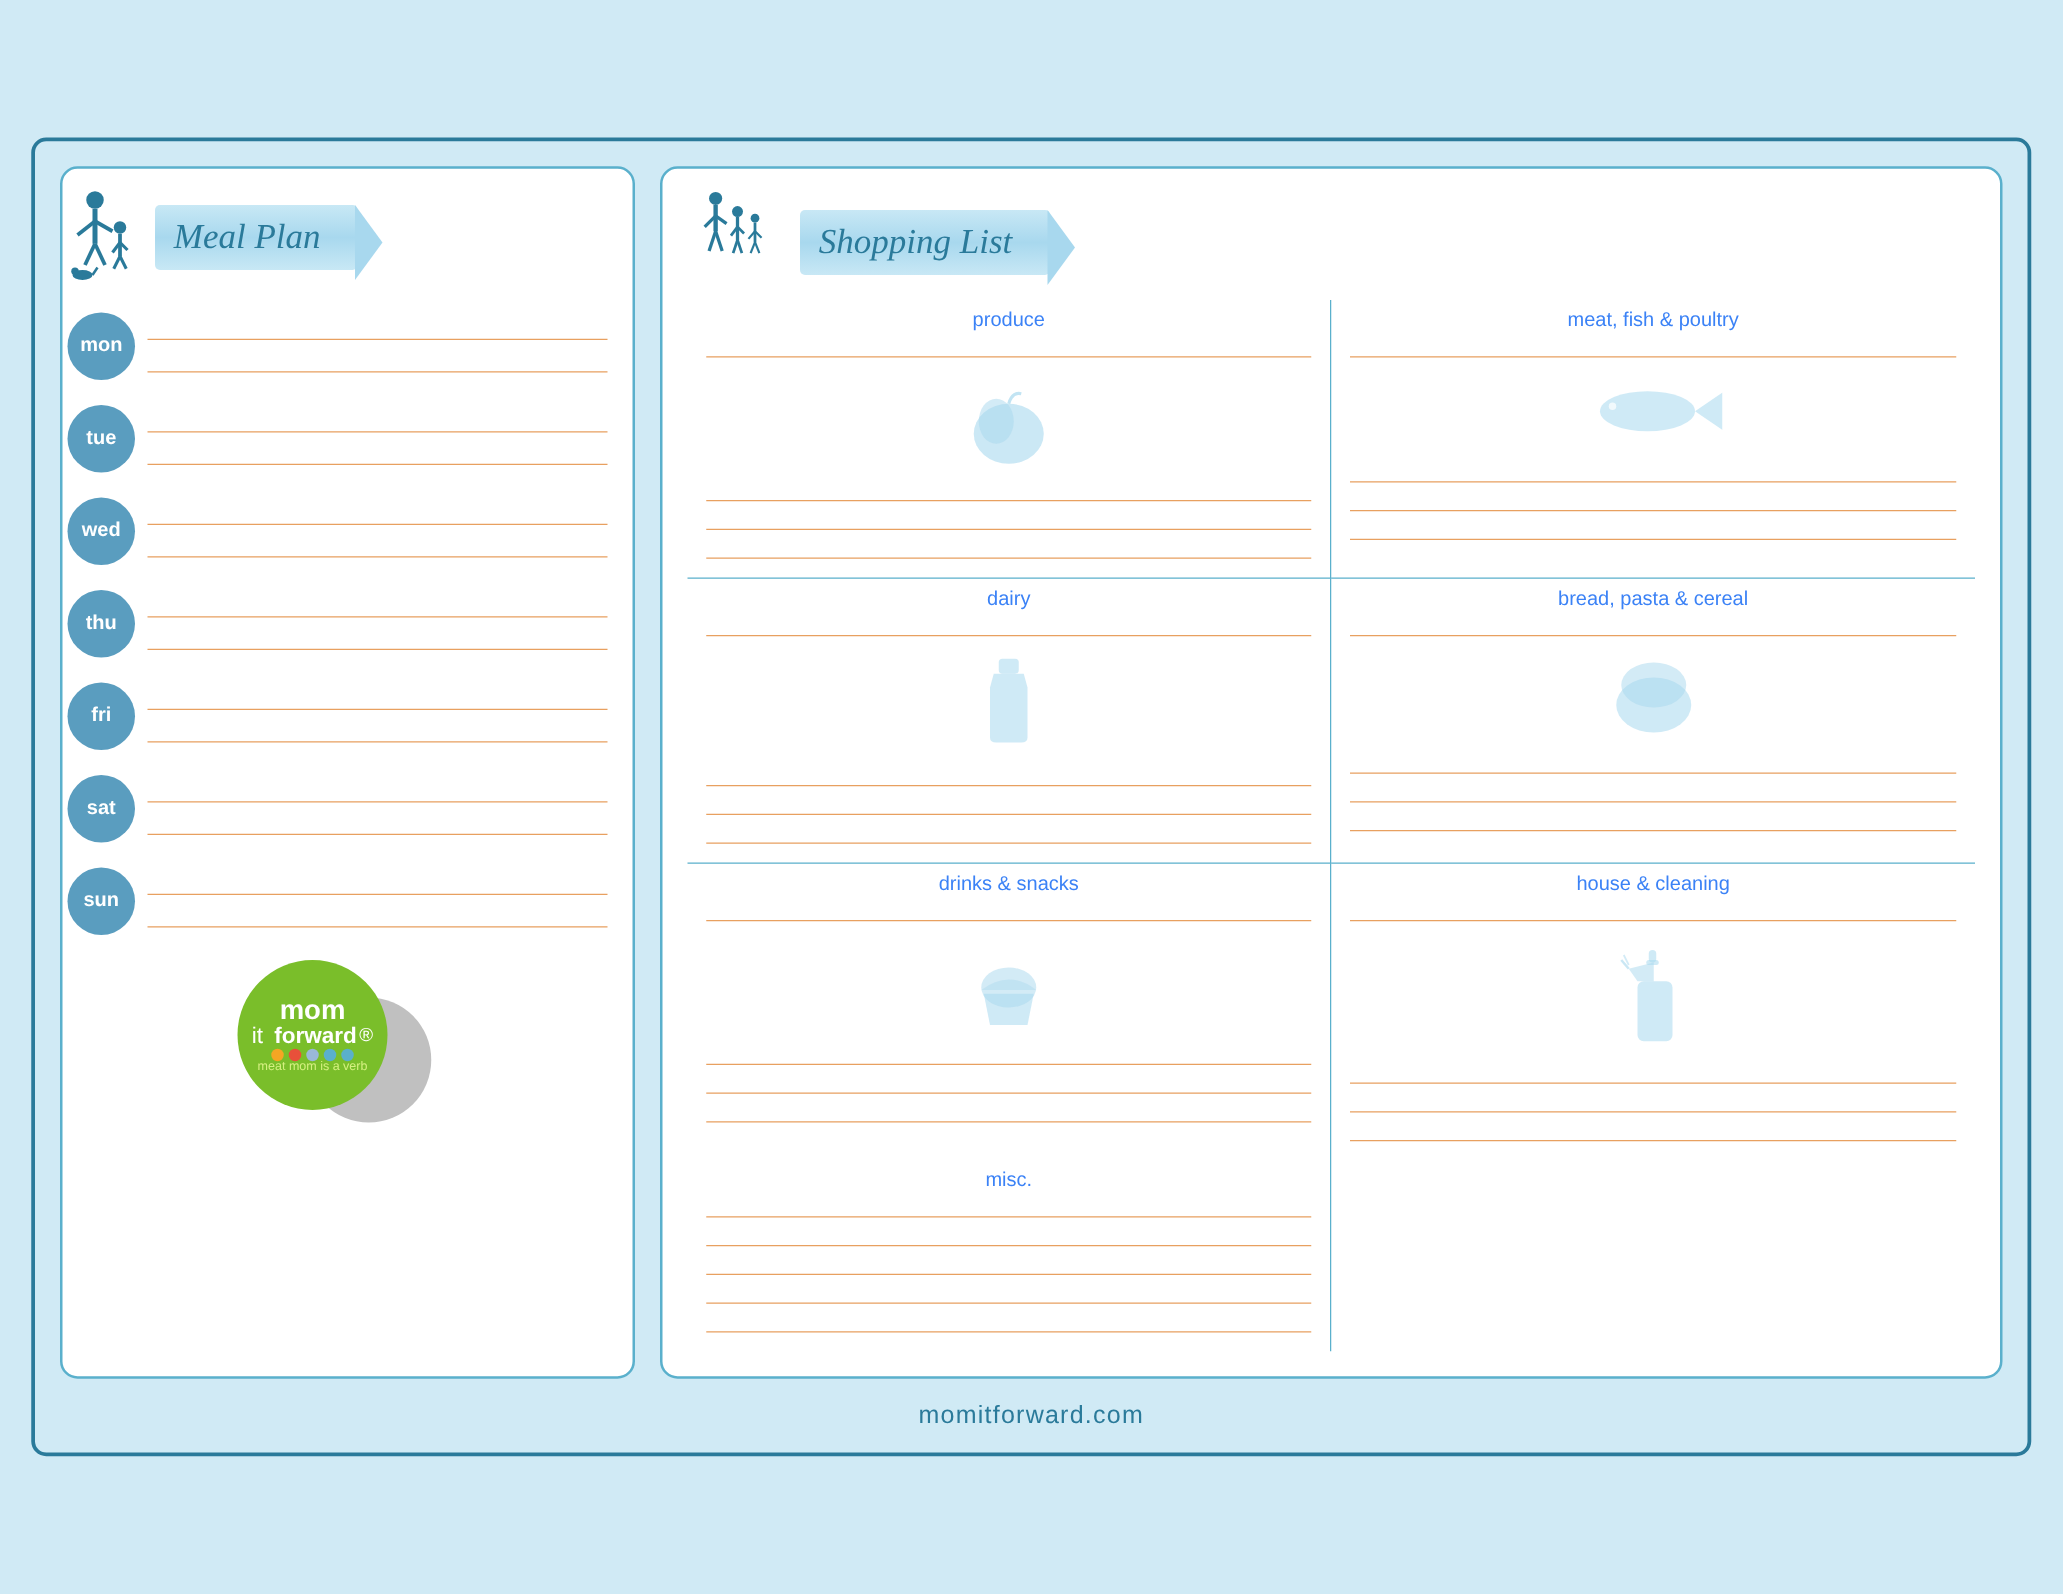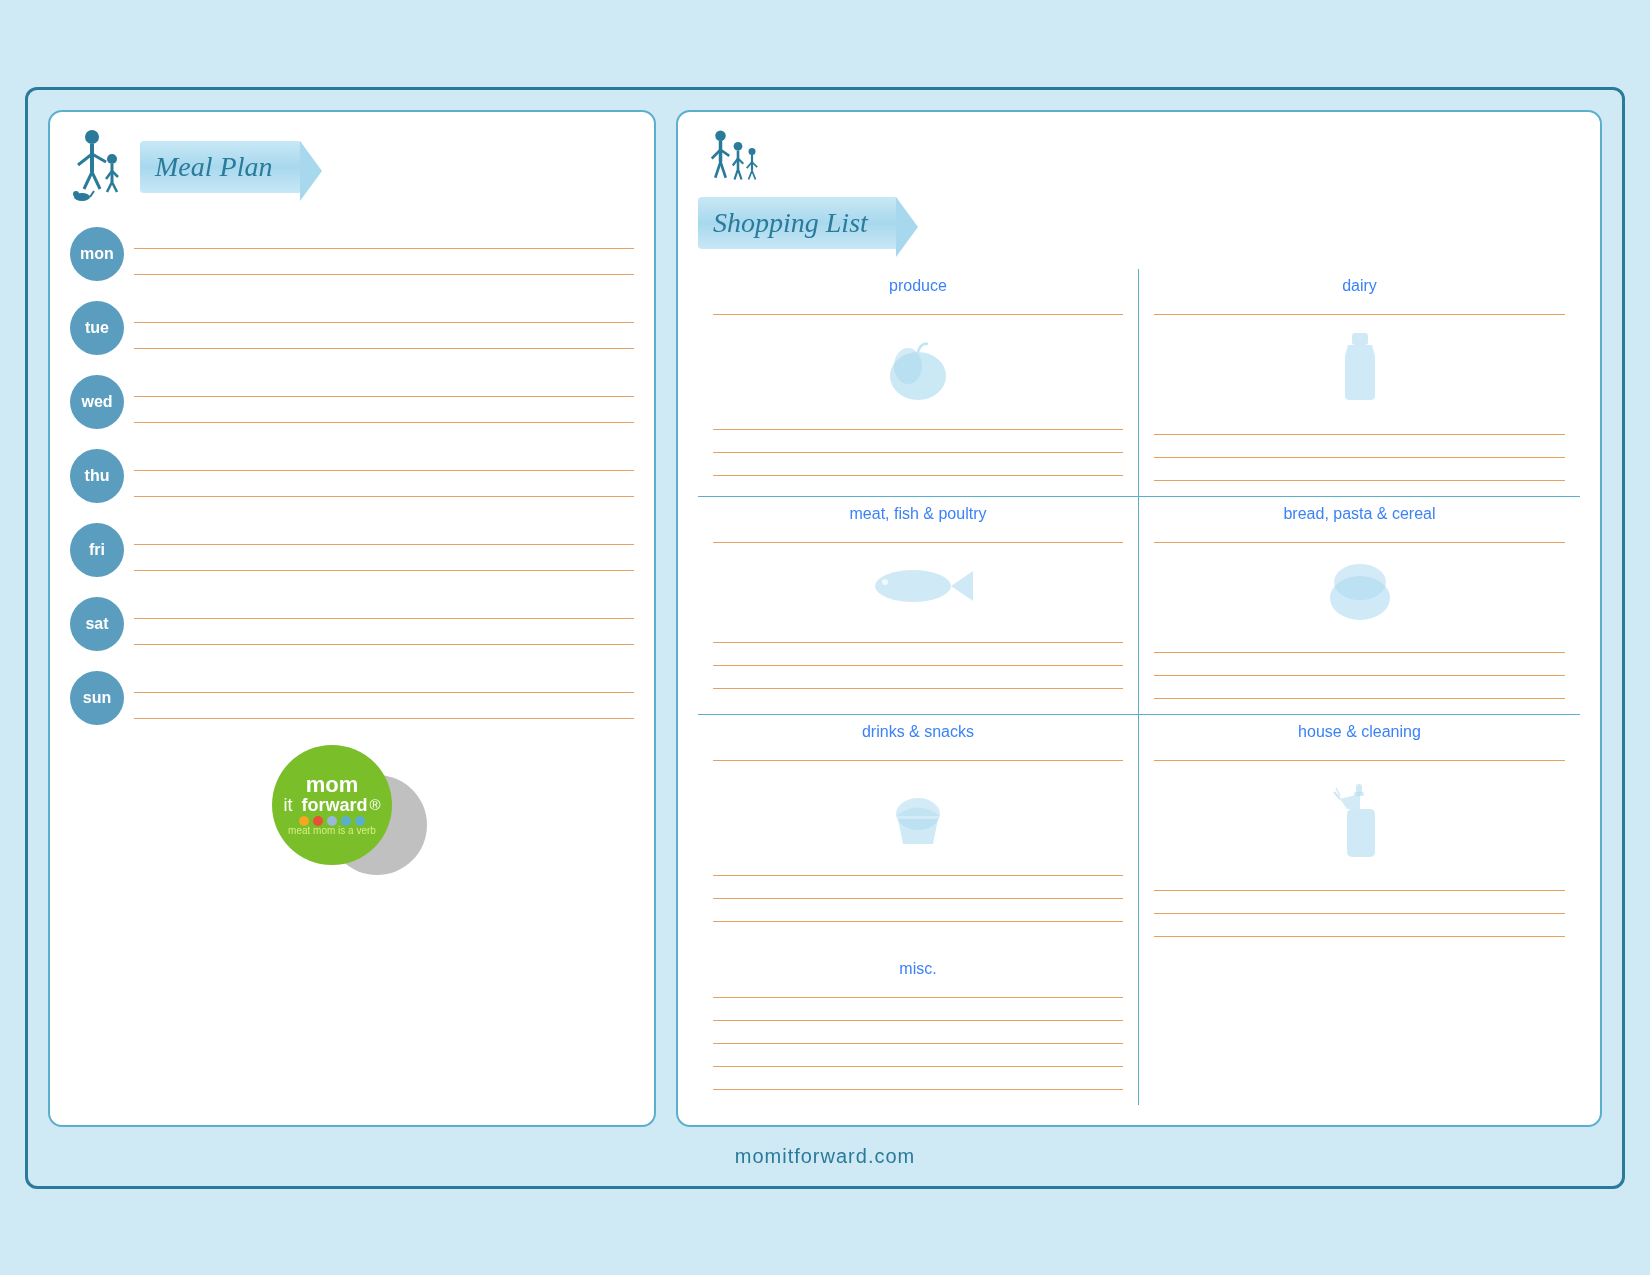--- a/index.html
+++ b/index.html
@@ -27,22 +27,22 @@
       display: flex;
       gap: 20px;
       margin-bottom: 10px;
     }
 
     
     .meal-plan-panel {
       background: white;
       border: 2px solid #5ab0cc;
       border-radius: 14px;
-      width: 608px;
-      padding: 15px 20px 20px 20px;
+      width: 460px;
+      padding: 15px 20px 20px 4px;
       flex-shrink: 0;
       position: relative;
     }
 
     .panel-header {
       display: flex;
       align-items: center;
       margin-bottom: 20px;
       position: relative;
     }
@@ -132,23 +132,22 @@
     .shopping-panel {
       background: white;
       border: 2px solid #5ab0cc;
       border-radius: 14px;
       flex: 1;
       padding: 15px 20px 20px 20px;
     }
 
     .shopping-header {
       display: flex;
-      align-items: flex-start;
+      align-items: flex-end;
       margin-bottom: 20px;
-      flex-direction: column;
     }
 
     .shopping-grid {
       display: grid;
       grid-template-columns: 1fr 1fr;
       gap: 0;
     }
 
     .shopping-category {
       padding: 8px 15px 15px 15px;
@@ -410,53 +409,53 @@
                 <path d="M40 24 C40 24 42 14 50 16" stroke="#a8d8ee" stroke-width="2.5" fill="none" opacity="0.7"></path>
               </svg>
             </div>
             <div class="cat-line"></div>
             <div class="cat-line"></div>
             <div class="cat-line"></div>
           </div>
         </div>
 
         <div class="shopping-category">
-          <div class="category-title">dairy</div>
-          <div class="category-lines">
-            <div class="cat-line"></div>
-            <div class="category-icon-area">
-              <svg width="60" height="80" viewBox="0 0 60 80">
-                <rect x="22" y="5" width="16" height="12" rx="3" fill="#a8d8ee" opacity="0.55"></rect>
-                <path d="M18 17 L15 28 L15 68 Q15 72 20 72 L40 72 Q45 72 45 68 L45 28 L42 17 Z" fill="#a8d8ee" opacity="0.55"></path>
-              </svg>
-            </div>
-            <div class="cat-line"></div>
-            <div class="cat-line"></div>
-            <div class="cat-line"></div>
-          </div>
-        </div>
-
-        <div class="shopping-category">
           <div class="category-title">meat, fish &amp; poultry</div>
           <div class="category-lines">
             <div class="cat-line"></div>
             <div class="category-icon-area">
               <svg width="110" height="60" viewBox="0 0 110 60">
                 <ellipse cx="50" cy="30" rx="38" ry="16" fill="#a8d8ee" opacity="0.55"></ellipse>
                 <path d="M88 30 L110 15 L110 45 Z" fill="#a8d8ee" opacity="0.55"></path>
                 <circle cx="22" cy="26" r="3" fill="white" opacity="0.7"></circle>
               </svg>
             </div>
             <div class="cat-line"></div>
             <div class="cat-line"></div>
             <div class="cat-line"></div>
           </div>
         </div>
 
         <div class="shopping-category">
+          <div class="category-title">dairy</div>
+          <div class="category-lines">
+            <div class="cat-line"></div>
+            <div class="category-icon-area">
+              <svg width="60" height="80" viewBox="0 0 60 80">
+                <rect x="22" y="5" width="16" height="12" rx="3" fill="#a8d8ee" opacity="0.55"></rect>
+                <path d="M18 17 L15 28 L15 68 Q15 72 20 72 L40 72 Q45 72 45 68 L45 28 L42 17 Z" fill="#a8d8ee" opacity="0.55"></path>
+              </svg>
+            </div>
+            <div class="cat-line"></div>
+            <div class="cat-line"></div>
+            <div class="cat-line"></div>
+          </div>
+        </div>
+
+        <div class="shopping-category">
           <div class="category-title">bread, pasta &amp; cereal</div>
           <div class="category-lines">
             <div class="cat-line"></div>
             <div class="category-icon-area">
               <svg width="80" height="70" viewBox="0 0 80 70">
                 <ellipse cx="40" cy="42" rx="30" ry="22" fill="#a8d8ee" opacity="0.55"></ellipse>
                 <ellipse cx="40" cy="26" rx="26" ry="18" fill="#a8d8ee" opacity="0.5"></ellipse>
               </svg>
             </div>
             <div class="cat-line"></div>

